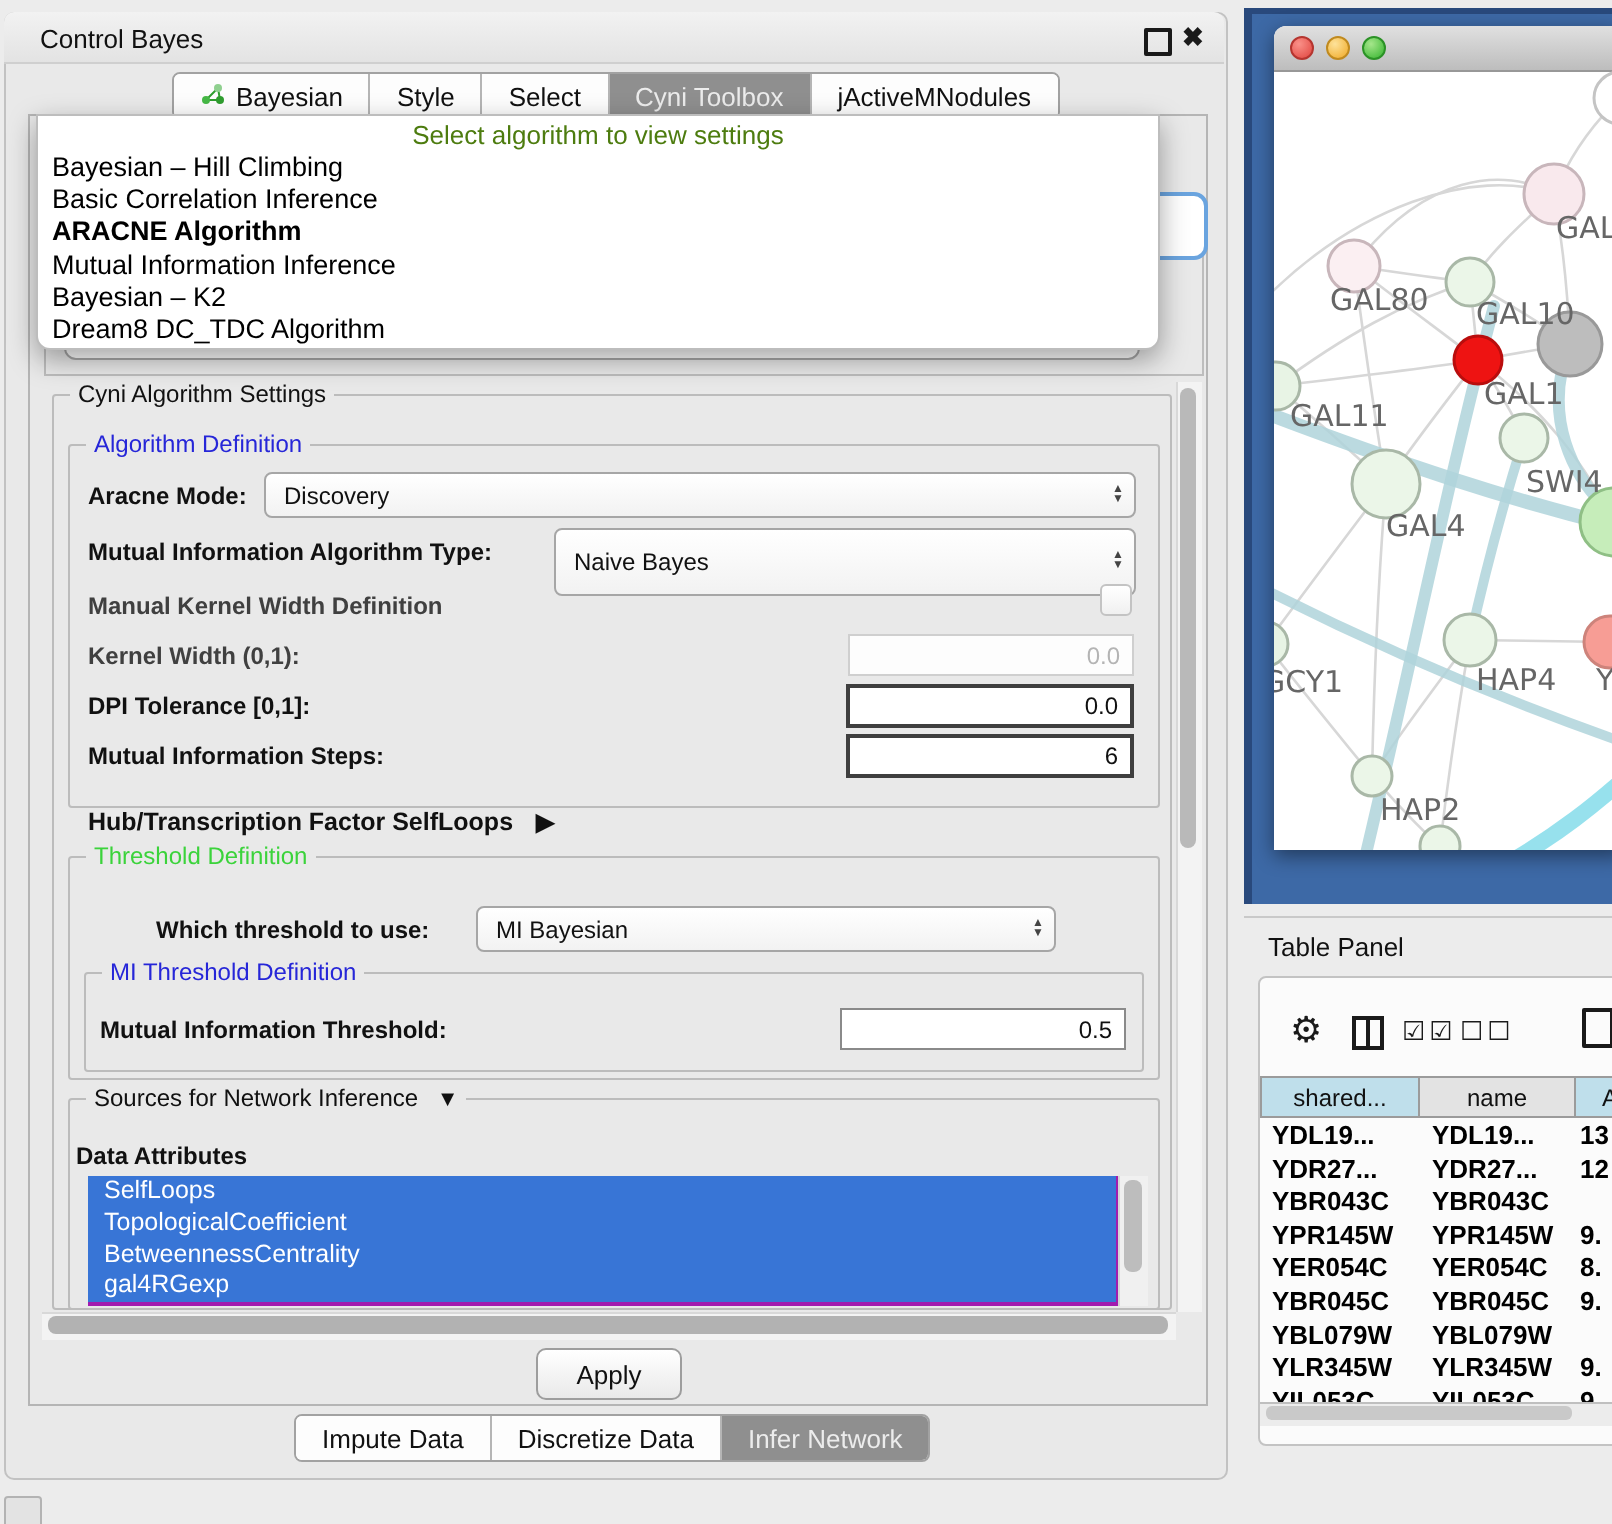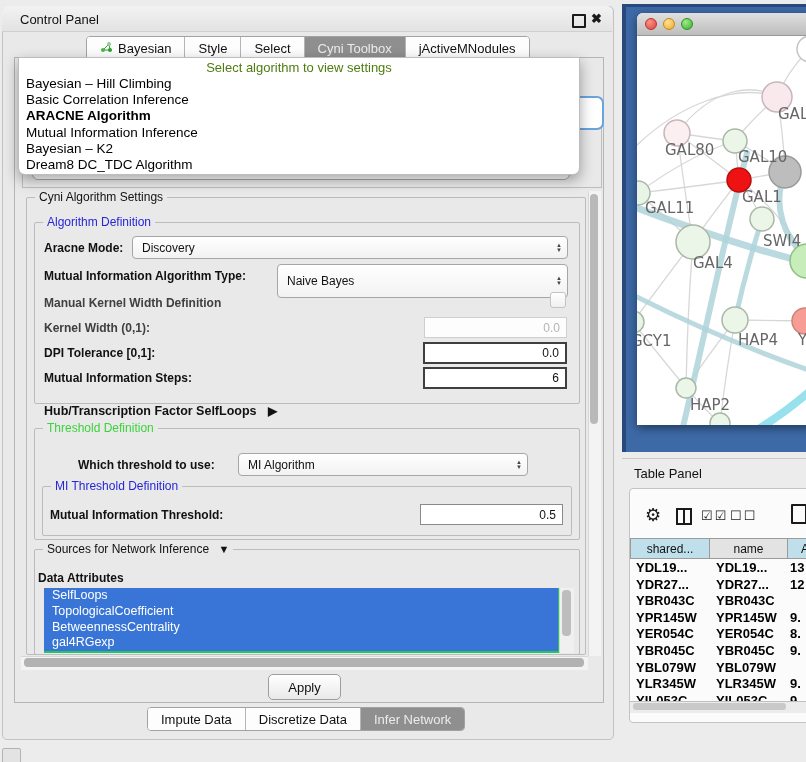--- a/index.html
+++ b/index.html
@@ -56,21 +56,21 @@
                 font-size:6px;line-height:5px;color:#444;}
 
   .tfield{background:#fff;font-size:12px;text-align:right;padding-right:6px;box-sizing:border-box;
           display:flex;align-items:center;justify-content:flex-end;z-index:4;}
   .tfield.darkborder{border:2px solid #3f3f3f;}
   .tfield.midborder{border:1px solid #8a8a8a;}
   .tfield.disabled{border:1px solid #cfcfcf;color:#b4b4b4;background:#fdfdfd;}
 
   .checkbox{border:1px solid #c3c3c3;border-radius:3px;background:linear-gradient(#ffffff,#f0f0f0);z-index:4;}
 
-  .attr-list{background:#22c55e;overflow:hidden;z-index:4;}
+  .attr-list{background:#a21caf;overflow:hidden;z-index:4;}
   .attr-item{width:506px;height:15.8px;line-height:15.8px;background:#3875d6;color:#fff;
              font-size:12.5px;padding-left:8px;white-space:nowrap;}
   .list-scroll{position:absolute;right:0;top:0;bottom:0;width:14px;background:#f0f0f0;border-left:1px solid #d5d5d5;}
   .list-thumb{position:absolute;left:2px;top:2px;width:9px;height:46px;background:#bdbdbd;border-radius:4px;}
 
   .vscroll{left:588px;top:191px;width:12px;height:465px;background:#f3f3f3;border-left:1px solid #d8d8d8;z-index:5;}
   .vthumb{left:590px;top:194px;width:8px;height:230px;background:#b9b9b9;border-radius:4px;z-index:6;}
   .hscroll{left:21px;top:656px;width:567px;height:13px;background:#f3f3f3;border-top:1px solid #d8d8d8;z-index:5;}
   .hthumb{left:24px;top:658px;width:560px;height:9px;background:#b2b2b2;border-radius:4px;z-index:6;}
 
@@ -114,21 +114,21 @@
   .tp-hscroll{left:630px;top:701px;width:176px;height:11px;background:#ececec;border-top:1px solid #bfbfbf;z-index:2;}
   .tp-hthumb{left:633px;top:703px;width:153px;height:7px;background:#c9c9c9;border-radius:3px;z-index:3;}
 </style>
 </head>
 <body>
 
 <div class="screen">
 
   <div class="abs cp-frame"></div>
   <div class="abs cp-titlebar"></div>
-  <div class="abs cp-title">Control Panel</div>
+  <div class="abs cp-title">Control Bayes</div>
   <div class="abs float-box"></div>
   <div class="abs close-x">✖</div>
 
   <div class="abs tabstrip" id="top-tabs">
       <div class="tab">
         <span><svg width="13" height="12" viewBox="0 0 13 12">
             <path d="M3 9 L9 3 M9 3 L10 9 M3 9 L10 9" stroke="#2f9e2f" stroke-width="1" fill="none"></path>
             <circle cx="3" cy="9" r="2" fill="#46b946"></circle>
             <circle cx="9" cy="3" r="2" fill="#8fd08f"></circle>
             <circle cx="10" cy="9" r="2" fill="#2f9e2f"></circle>
@@ -209,21 +209,21 @@
     <span>Hub/Transcription Factor SelfLoops</span>
     <span style="margin-left:8px;font-size:12px;">▶</span>
   </div>
 
   <div class="abs fs" style="left:34px;top:428px;width:544px;height:110px;">
     <span class="fs-title t-green">Threshold Definition</span>
   </div>
 
   <div class="abs lbl" style="left:78px;top:458px;">Which threshold to use:</div>
   <div class="abs combo" style="left:238px;top:453px;width:290px;height:23px;">
-    <span>MI Algorithm</span>
+    <span>MI Bayesian</span>
     <span class="combo-arrows">
         <i>▲</i>
         <i>▼</i>
       </span>
   </div>
 
   <div class="abs fs" style="left:42px;top:486px;width:528px;height:48px;">
     <span class="fs-title t-blue">MI Threshold Definition</span>
   </div>
   <div class="abs lbl" style="left:50px;top:508px;">Mutual Information Threshold:</div>

